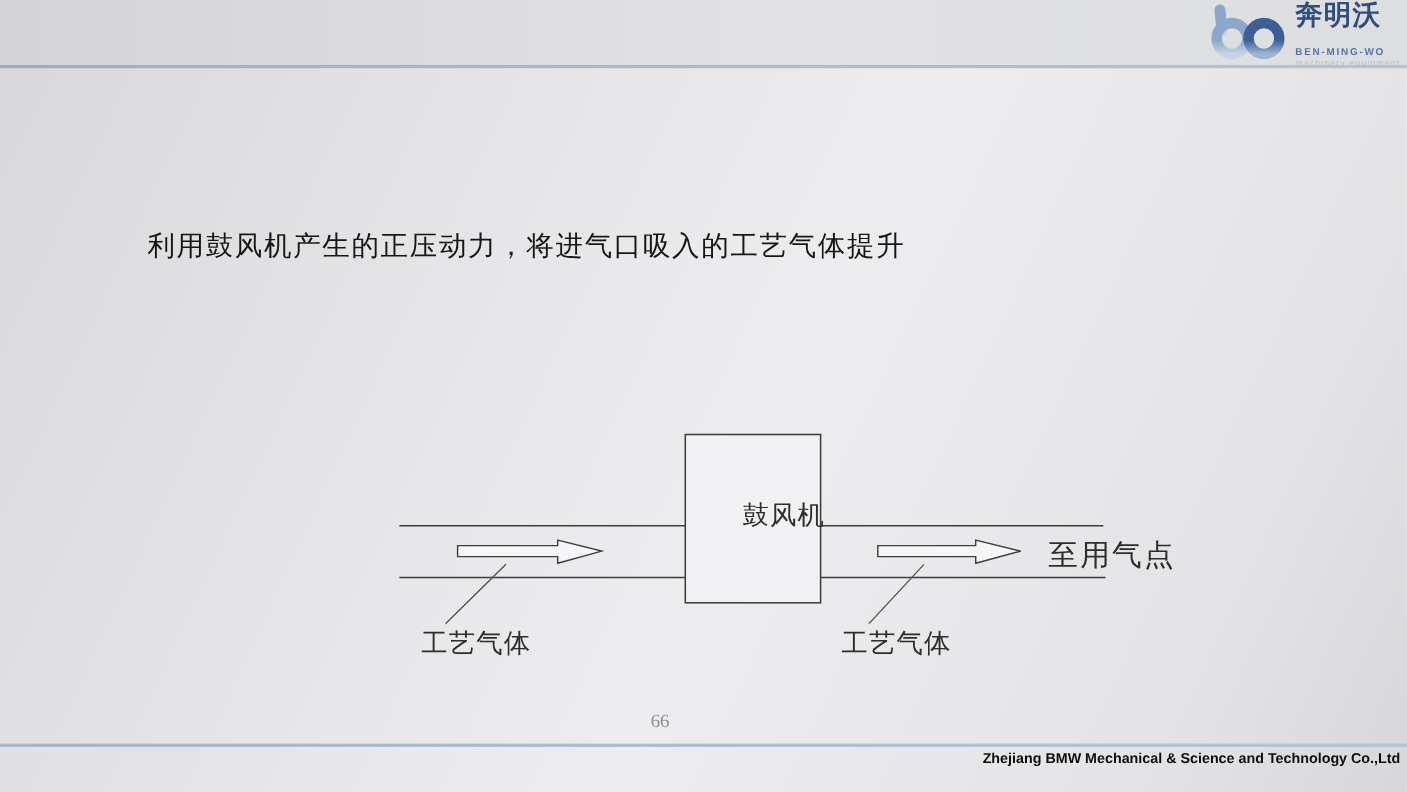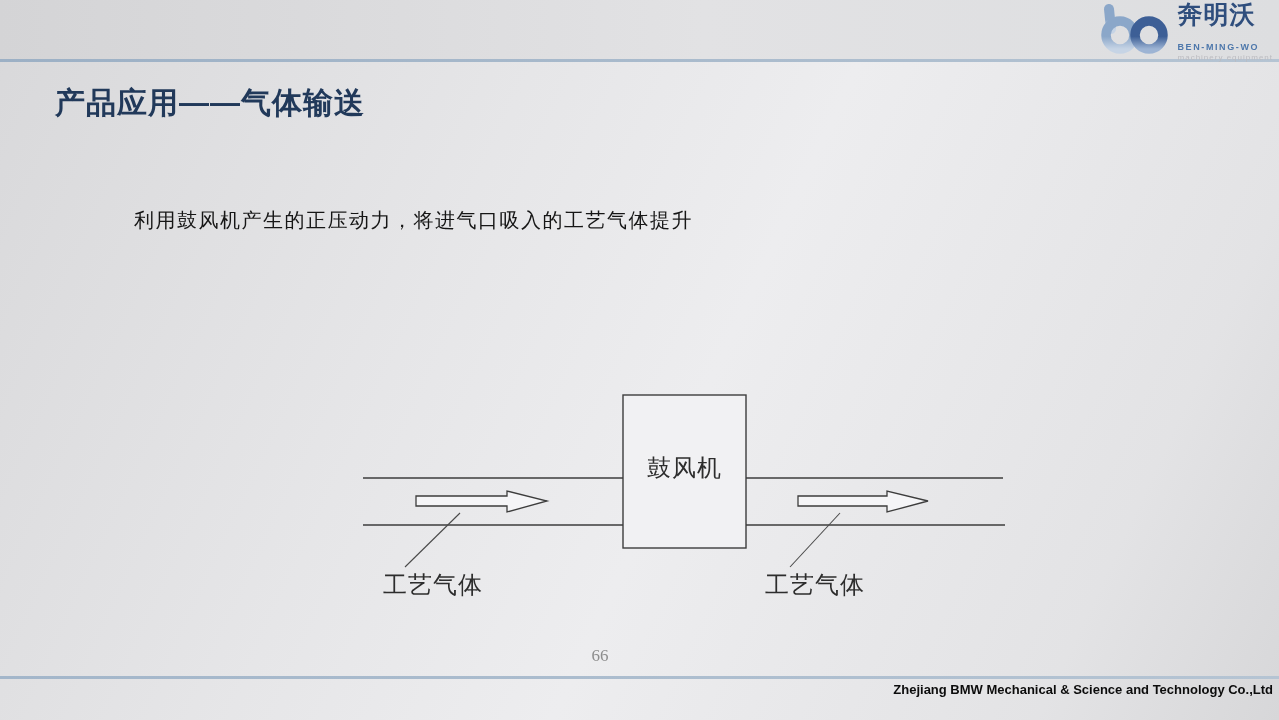--- a/index.html
+++ b/index.html
@@ -22,30 +22,30 @@
   .logo-text{display:flex; flex-direction:column; line-height:1;}
   .logo-cn{font-size:25px; font-weight:bold; color:#2f4e7d; letter-spacing:1px;}
   .logo-en{font-size:9px; font-weight:bold; color:#4d77ab; letter-spacing:1.6px; margin-top:16px;}
   .logo-tag{font-size:8px; color:#bbbbc0; letter-spacing:1px; margin-top:2px;}
   .page-title{
     position:absolute; left:55px; top:83px;
     font-size:30px; font-weight:bold; color:#21395a; letter-spacing:1px;
   }
   .body-text{
     position:absolute; font-family:Liberation Mono, monospace;
-    font-size:20px; color:#161616; letter-spacing:1.5px; white-space:nowrap;
+    font-size:25px; color:#161616; letter-spacing:1.5px; white-space:nowrap;
   }
   .body-line1{left:134px; top:207px;}
   .body-line2{left:74px; top:261px;}
   .diagram-svg{position:absolute; left:350px; top:390px;}
   .diag-label{
     position:absolute; color:#2d2d2d; white-space:nowrap;
     font-family:"Liberation Sans", sans-serif;
   }
-  .blower-label{left:623px; top:452px; width:123px; text-align:center; font-size:24px; letter-spacing:1px;}
+  .blower-label{left:623px; top:452px; width:123px; text-align:center; font-size:24px; letter-spacing:1px;padding-left:28px;}
   .outlet-label{left:953px; top:487px; font-size:27px; letter-spacing:2px;}
   .gas-label-left{left:383px; top:569px; font-size:24px; letter-spacing:1px;}
   .gas-label-right{left:765px; top:569px; font-size:24px; letter-spacing:1px;}
   .footer-line{
     position:absolute; top:676px; left:0; width:100%; height:3px;
     background:linear-gradient(to right,#a3b6ca,#b5c4d3);
   }
   .page-number{
     position:absolute; left:576px; top:646px; width:48px; text-align:center;
     font-family:"Liberation Serif","DejaVu Serif",serif; font-size:17px; color:#8d8d8d;
@@ -83,21 +83,20 @@
         <circle cx="52" cy="32" r="14" fill="none" stroke="url(#go)" stroke-width="9.5"></circle>
       </svg>
     </span>
     <span class="logo-text">
       <span class="logo-cn">奔明沃</span>
       <span class="logo-en">BEN-MING-WO</span>
       <span class="logo-tag">machinery equipment</span>
     </span>
   </div>
 
-  <div class="page-title">产品应用——气体输送</div>
 
   <div class="body-text body-line1">利用鼓风机产生的正压动力，将进气口吸入的工艺气体提升</div>
 
   <svg class="diagram-svg" width="730" height="220" viewBox="0 0 730 220">
 
     <rect x="273" y="5" width="123" height="153" fill="#f1f1f3" stroke="#3d3d3d" stroke-width="1.4"></rect>
 
     <line x1="13" y1="88" x2="273" y2="88" stroke="#3d3d3d" stroke-width="1.3"></line>
     <line x1="13" y1="135" x2="273" y2="135" stroke="#3d3d3d" stroke-width="1.3"></line>
 
@@ -105,20 +104,21 @@
     <line x1="396" y1="135" x2="655" y2="135" stroke="#3d3d3d" stroke-width="1.3"></line>
 
     <polygon points="66,106 157,106 157,101 197,111 157,122 157,116 66,116" fill="#f5f5f7" stroke="#3d3d3d" stroke-width="1.3"></polygon>
     <polygon points="448,106 537,106 537,101 578,111 537,122 537,116 448,116" fill="#f5f5f7" stroke="#3d3d3d" stroke-width="1.3"></polygon>
 
     <line x1="110" y1="123" x2="55" y2="177" stroke="#4a4a4a" stroke-width="1.1"></line>
     <line x1="490" y1="123" x2="440" y2="177" stroke="#4a4a4a" stroke-width="1.1"></line>
   </svg>
 
   <div class="diag-label blower-label">鼓风机</div>
+  <div class="diag-label outlet-label">至用气点</div>
   <div class="diag-label gas-label-left">工艺气体</div>
   <div class="diag-label gas-label-right">工艺气体</div>
 
   <div class="footer-line"></div>
   <div class="page-number">66</div>
   <div class="company">Zhejiang BMW Mechanical &amp; Science and Technology Co.,Ltd</div>
 
 </div>
 
 </body></html>

